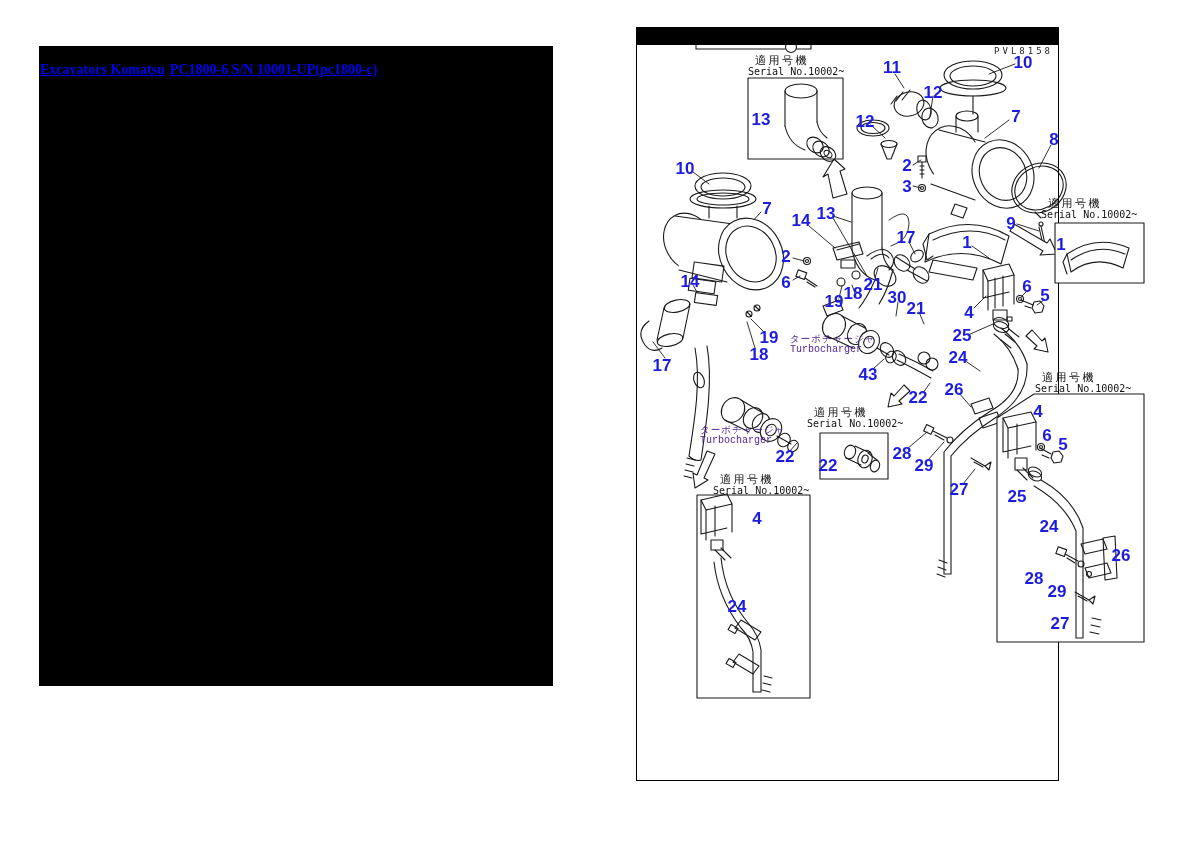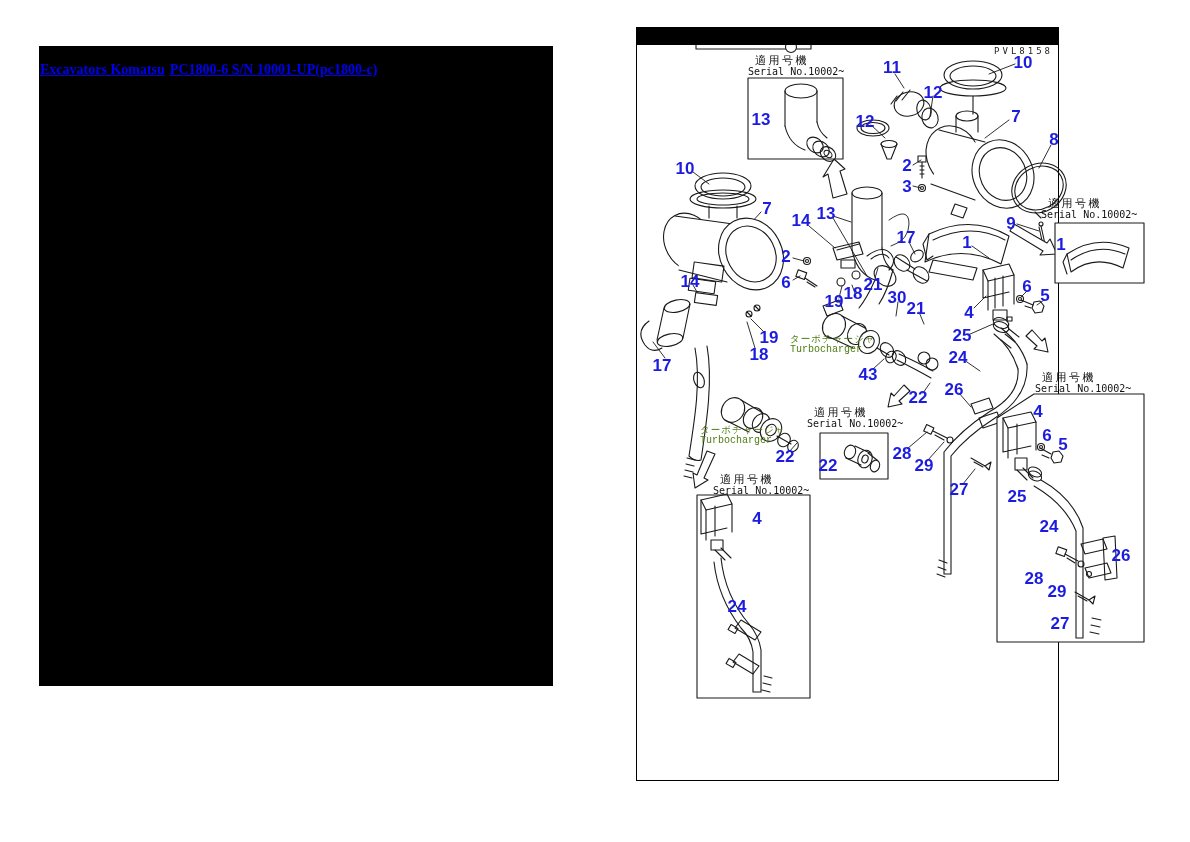--- a/index.html
+++ b/index.html
@@ -20,21 +20,21 @@
               font-family:"DejaVu Sans Mono",monospace;font-size:9px;letter-spacing:3px;}
   svg.line-art{position:absolute;left:0;top:0;z-index:1;}
   .watermark{position:absolute;left:250px;top:324px;z-index:2;color:#3a3a3a;
              font-size:21.5px;font-weight:600;letter-spacing:0.2px;white-space:nowrap;}
   #callout-layer{position:absolute;left:0;top:0;width:100%;height:100%;z-index:4;pointer-events:none;}
   .co{position:absolute;transform:translate(-50%,-50%);font-weight:bold;font-size:17px;
       font-family:"Liberation Sans",sans-serif;line-height:1;text-align:right;}
   .serial-label{position:absolute;white-space:nowrap;color:#111;}
   .serial-label .jp{font-size:11px;letter-spacing:2.5px;margin-left:7px;line-height:12px;}
   .serial-label .sn{font-family:"DejaVu Sans Mono",monospace;font-size:10px;line-height:11px;}
-  .turbo-label{position:absolute;white-space:nowrap;color:#4d7c0f;}
+  .turbo-label{position:absolute;white-space:nowrap;color:#4c1d95;}
   .turbo-label .jp{font-size:9.5px;letter-spacing:1px;line-height:11px;}
   .turbo-label .en{font-family:Liberation Mono, monospace;font-size:10px;line-height:11px;}
 </style>
 </head>
 <body>
 
 <div class="black-panel">
   <div class="link-row">
     <a href="#">Excavators Komatsu</a><a href="#">PC1800-6 S/N 10001-UP(pc1800-c)</a>
   </div>

